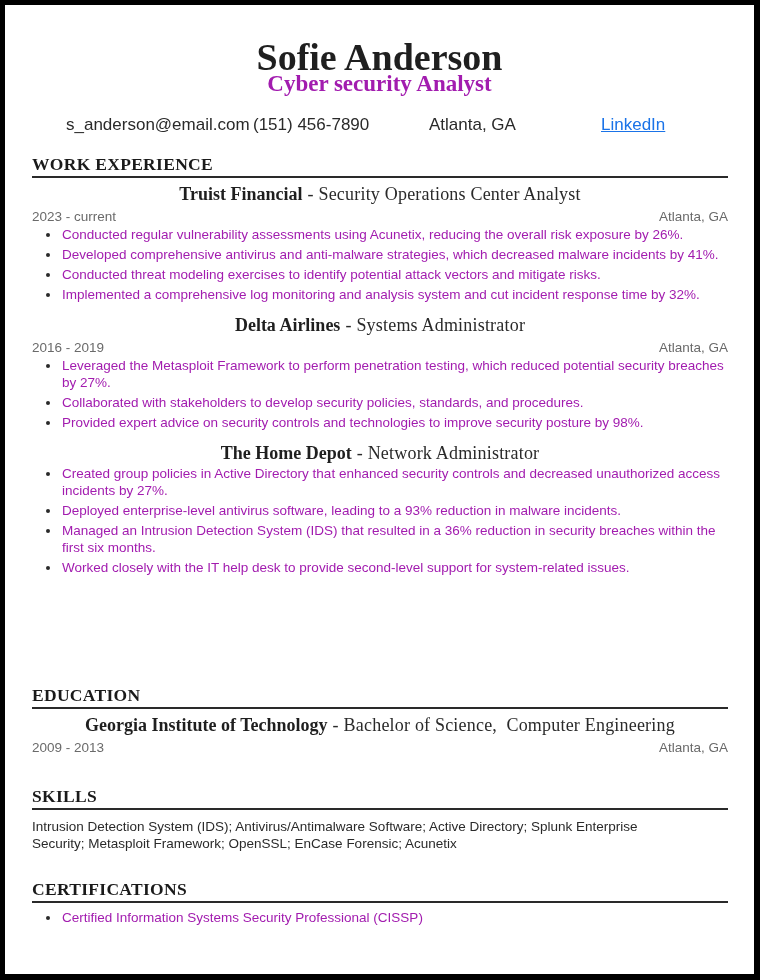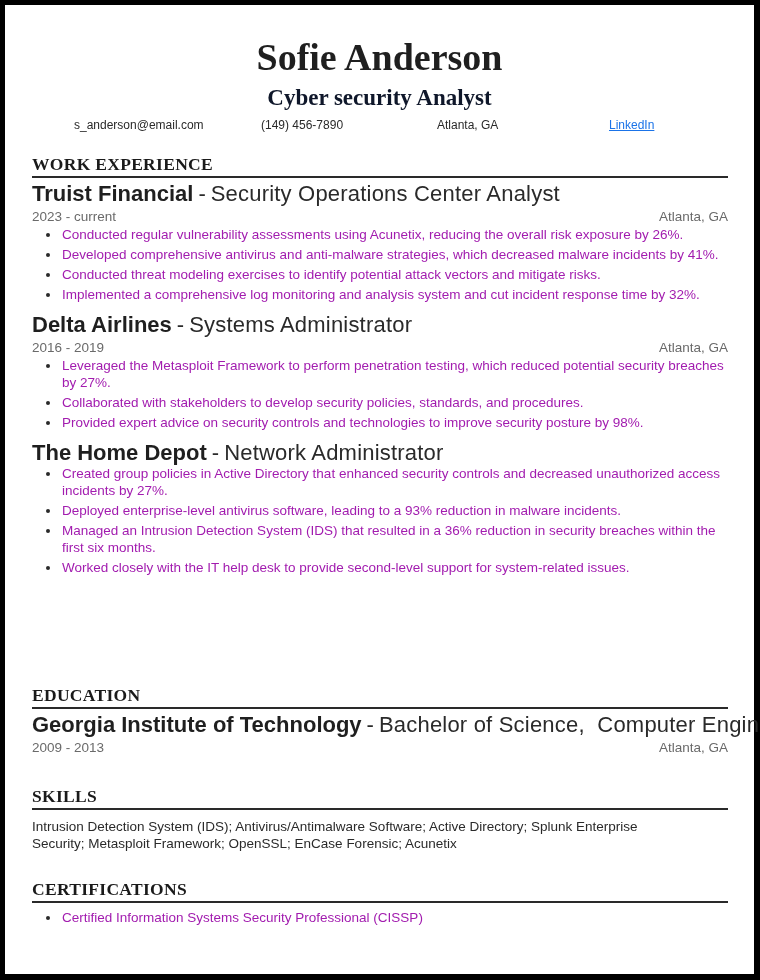--- a/index.html
+++ b/index.html
@@ -16,56 +16,57 @@
     .name {
       position: absolute; left: 0; right: 0; top: 30px;
       font-family: "Liberation Serif", "DejaVu Serif", serif;
       font-weight: bold;
       font-size: 38px;
       color: #1f1f1f;
       text-align: center;
       line-height: 44px;
     }
     .title {
-      position: absolute; left: 0; right: 0; top: 79px;
+      position: absolute; left: 0; right: 0; top: 65px;
       font-family: "Liberation Serif", "DejaVu Serif", serif;
       font-weight: bold;
       font-size: 23px;
-      color: #0f172a;
+      color: #a21caf;
       text-align: center;
       line-height: 28px;
     }
     .contact {
-      position: absolute; top: 111px; left: 12px; right: 0; height: 18px;
-      font-size: 12px; color: #2a2a2a; line-height: 18px;
+      position: absolute; top: 111px; left: 4px; right: 0; height: 18px;
+      font-size: 17px; color: #2a2a2a; line-height: 18px;
     }
     .contact span { position: absolute; white-space: nowrap; }
     .contact .email { left: 57px; }
     .contact .phone { left: 244px; }
     .contact .loc { left: 420px; }
     .contact .link { left: 592px; color: #1a73e8; text-decoration: underline; cursor: pointer; }
 
     .section { position: absolute; left: 27px; width: 696px; }
     .sec-head {
       font-family: "Liberation Serif", "DejaVu Serif", serif;
       font-weight: bold;
       font-size: 17.5px;
       color: #1a1a1a;
       letter-spacing: 0.3px;
       line-height: 22px;
       border-bottom: 2.5px solid #2a2a2a;
       padding-bottom: 1px;
     }
     .entry { margin-top: 4px; }
     .entry-title {
-      font-family: Liberation Sans, sans-serif;
-      font-size: 22px;
+      font-family: Liberation Serif, serif;
+      font-size: 18px;
       line-height: 24px;
       color: #2a2a2a;
       white-space: nowrap;
+      text-align: center;
     }
     .entry-title .org { font-weight: bold; color: #1f1f1f; }
     .entry-title .sep { margin: 0 5px; }
     .entry-title .role { font-weight: normal; letter-spacing: 0.2px; }
     .meta {
       display: flex; justify-content: space-between;
       font-size: 13.5px; color: #6a6a6a; line-height: 19px;
       margin-top: 1px;
     }
     ul.bullets { list-style: none; margin-left: 11px; }
@@ -91,21 +92,21 @@
 </head>
 <body>
 
 <div class="page">
 
   <div class="header">
     <div class="name">Sofie Anderson</div>
     <div class="title">Cyber security Analyst</div>
     <div class="contact">
       <span class="email">s_anderson@email.com</span>
-      <span class="phone">(149) 456-7890</span>
+      <span class="phone">(151) 456-7890</span>
       <span class="loc">Atlanta, GA</span>
       <span class="link">LinkedIn</span>
     </div>
   </div>
 
   <div class="section" style="top:148px;">
     <div class="sec-head">WORK EXPERIENCE</div>
 
     <div class="entry">
       <div class="entry-title">

